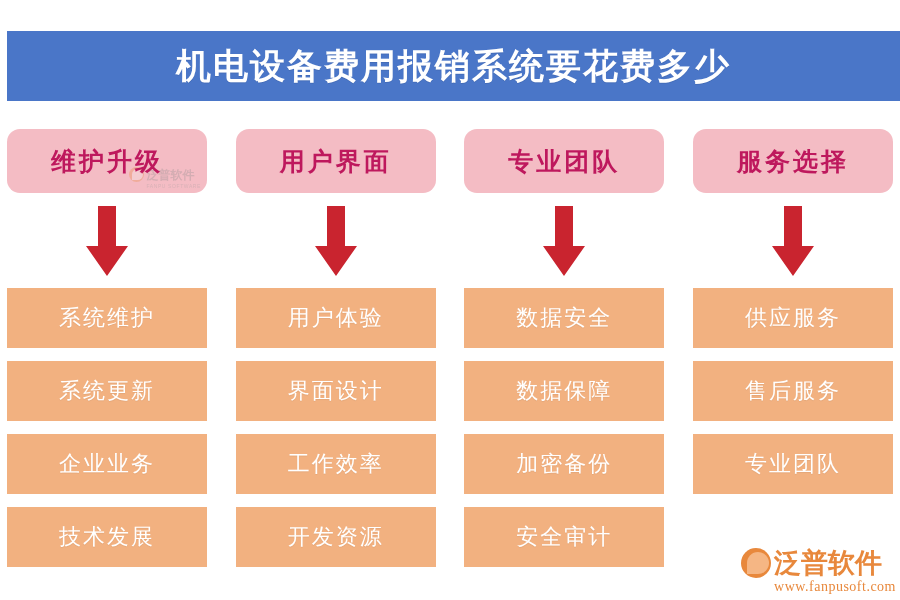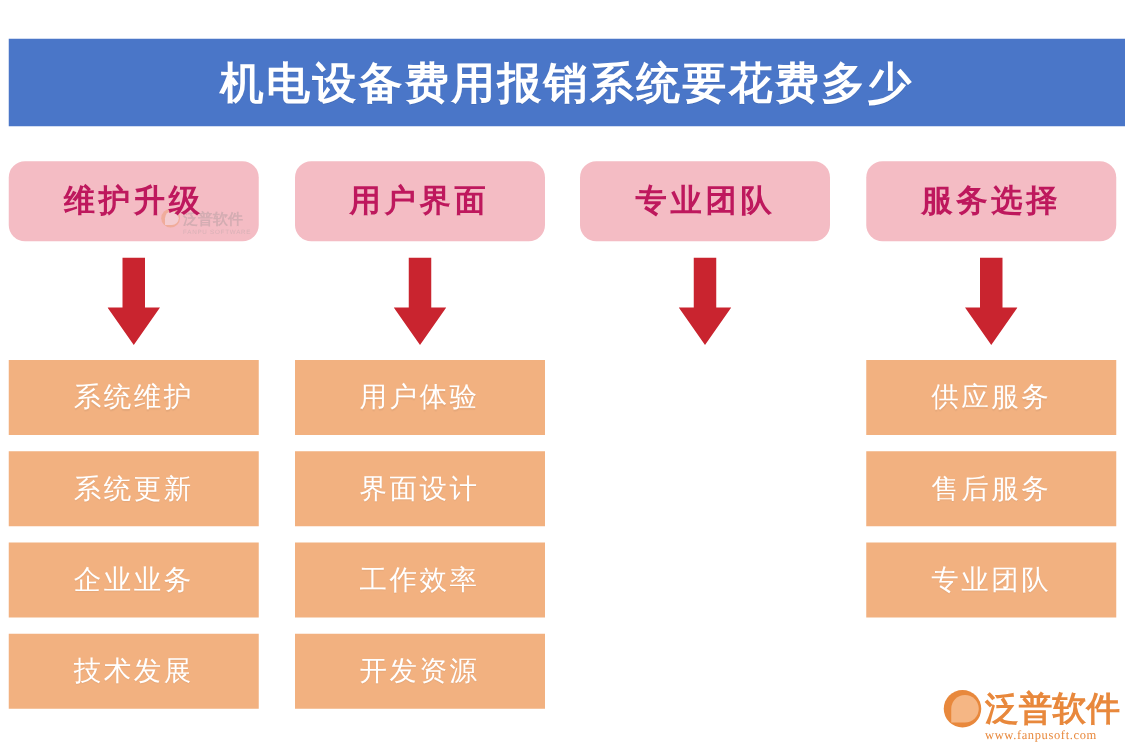--- a/index.html
+++ b/index.html
@@ -223,21 +223,21 @@
   }
   .brand-cn {
     font-size: 27px;
     font-weight: bold;
     color: #e8883c;
     letter-spacing: 0px;
     line-height: 1;
     white-space: nowrap;
   }
   .brand-url {
-    font-size: 10px;
+    font-size: 14px;
     color: #e8883c;
     letter-spacing: 0.5px;
     line-height: 1;
     margin-top: 2px;
     margin-left: 33px;
     white-space: nowrap;
     font-family: "Liberation Serif", "DejaVu Serif", serif;
   }
 </style>
 </head>
@@ -316,20 +316,34 @@
       <div class="pill">
         <span class="pill-label">专业团队</span>
       </div>
 
       <div class="arrow-zone">
         <svg class="arrow" viewBox="0 0 42 70">
           <polygon points="12,0 30,0 30,40 42,40 21,70 0,40 12,40" fill="#c9242f"></polygon>
         </svg>
       </div>
 
+      <div class="items">
+        <div class="item-box">
+          <span class="item-label">数据安全</span>
+        </div>
+        <div class="item-box">
+          <span class="item-label">数据保障</span>
+        </div>
+        <div class="item-box">
+          <span class="item-label">加密备份</span>
+        </div>
+        <div class="item-box">
+          <span class="item-label">安全审计</span>
+        </div>
+      </div>
     </div>
 
     <div class="column">
       <div class="pill">
         <span class="pill-label">服务选择</span>
       </div>
 
       <div class="arrow-zone">
         <svg class="arrow" viewBox="0 0 42 70">
           <polygon points="12,0 30,0 30,40 42,40 21,70 0,40 12,40" fill="#c9242f"></polygon>

